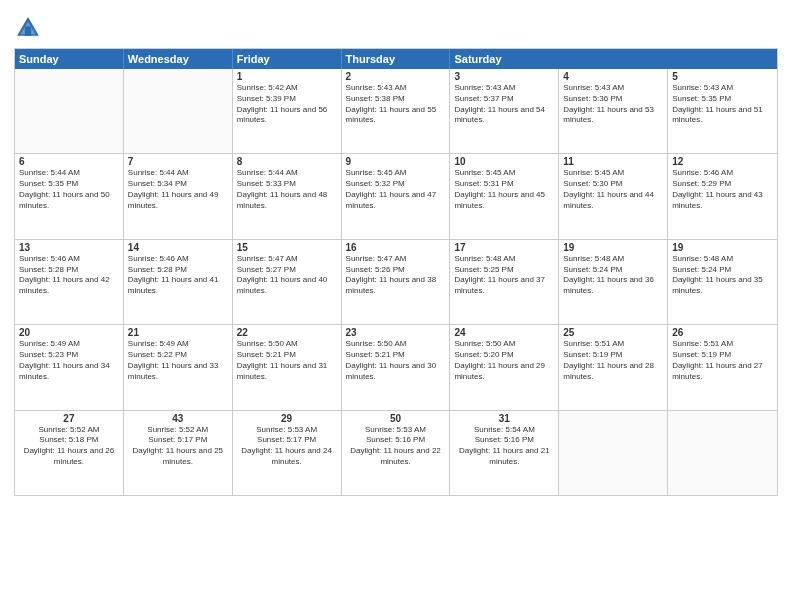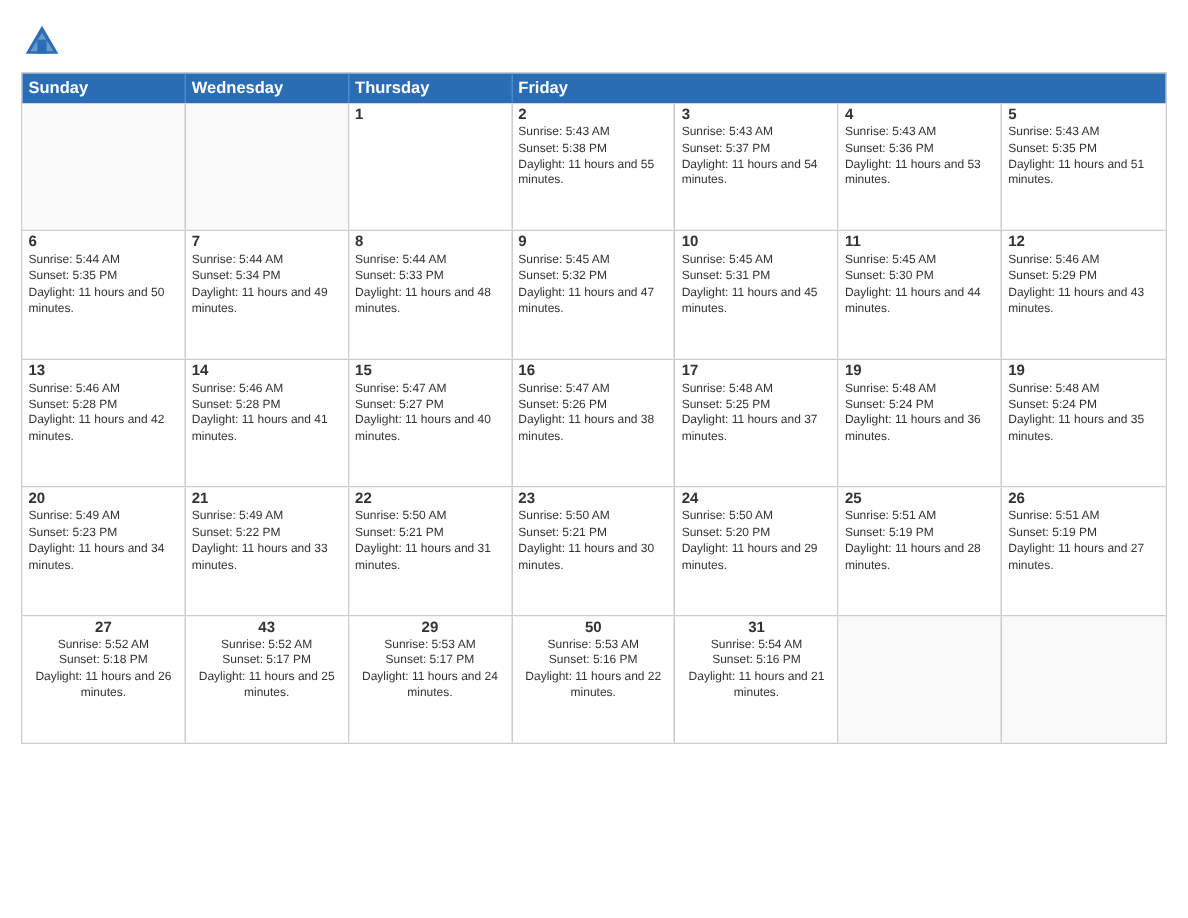--- a/index.html
+++ b/index.html
@@ -135,29 +135,33 @@
     <div class="title-block">
       <div class="month-title"></div>
       <div class="subtitle"></div>
     </div>
   </div>
 
   <div class="calendar">
     <div class="cal-header">
     <div class="cal-header-cell">Sunday</div>
         <div class="cal-header-cell">Wednesday</div>
+        <div class="cal-header-cell">Friday</div>
         <div class="cal-header-cell">Thursday</div>
-        <div class="cal-header-cell">Friday</div>
+        <div class="cal-header-cell">Saturday</div>
       </div>
     <div class="cal-body">
     <div class="cal-row">
           <div class="cal-cell empty"></div>
           <div class="cal-cell empty"></div>
           <div class="cal-cell">
             <span class="day-num">1</span>
+            <div class="cell-text" style="white-space: pre-line;">Sunrise: 5:42 AM
+Sunset: 5:39 PM
+Daylight: 11 hours and 56 minutes.</div>
           </div>
           <div class="cal-cell">
             <span class="day-num">2</span>
             <div class="cell-text" style="white-space: pre-line;">Sunrise: 5:43 AM
 Sunset: 5:38 PM
 Daylight: 11 hours and 55 minutes.</div>
           </div>
           <div class="cal-cell">
             <span class="day-num">3</span>
             <div class="cell-text" style="white-space: pre-line;">Sunrise: 5:43 AM

